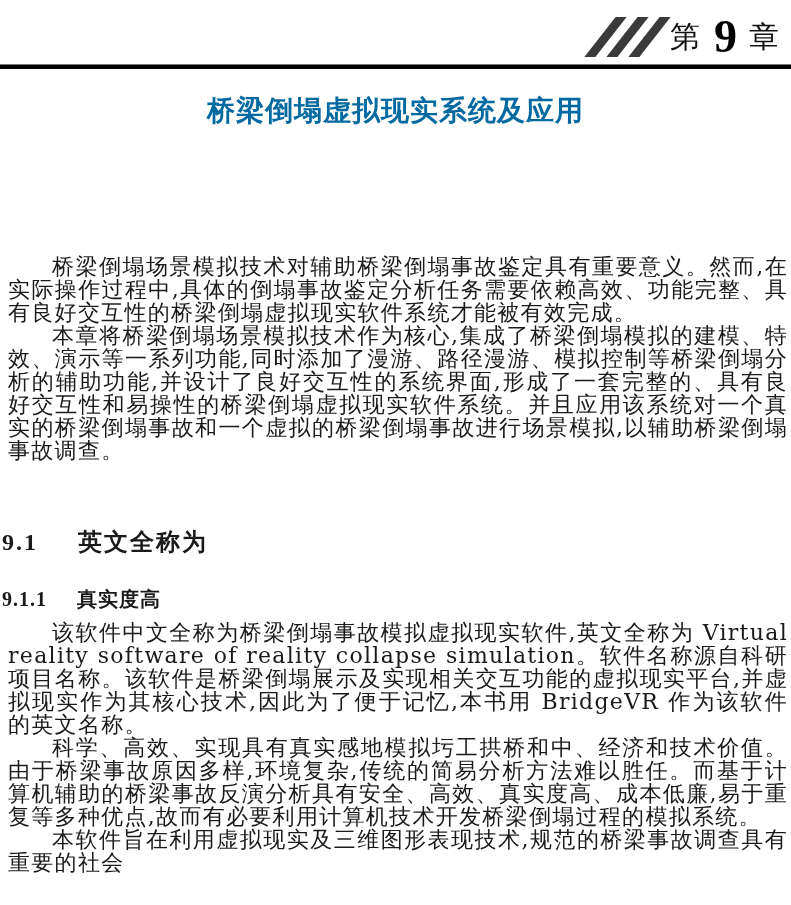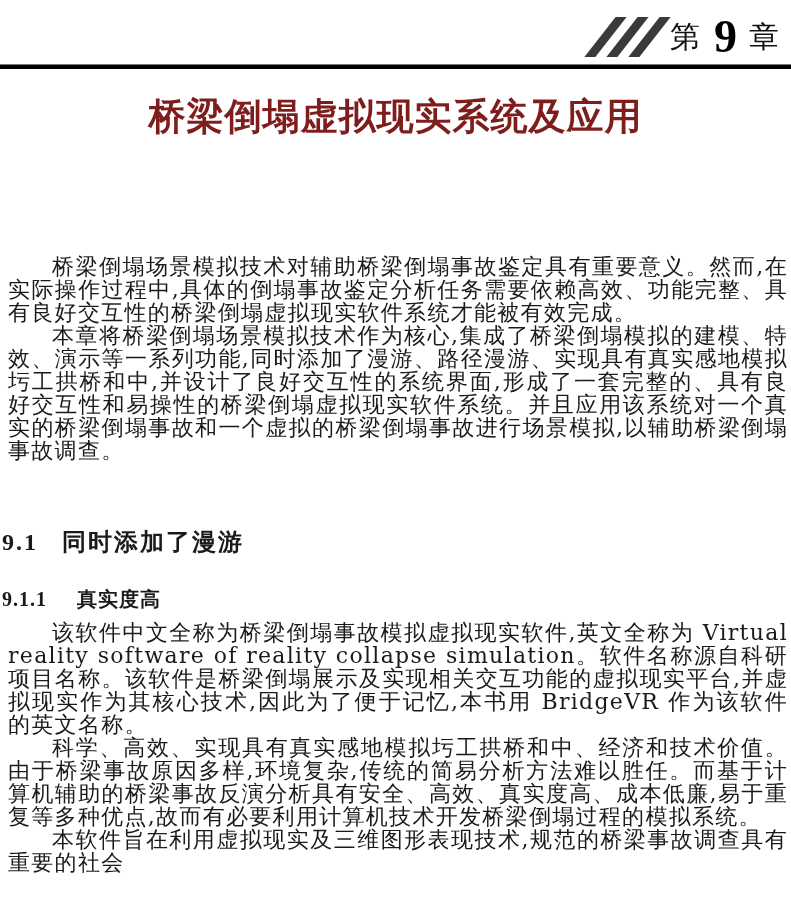--- a/index.html
+++ b/index.html
@@ -25,38 +25,38 @@
     font-family: "Liberation Serif", "DejaVu Serif", serif;
     font-weight: bold; font-size: 46px; margin: 0 12px; color: #000;
     line-height: 1;
   }
   .chapter-rule {
     position: absolute; left: 0; right: 0; top: 64px; height: 4px;
     background: #000; border-top: 1px solid #777;
   }
   .page-title {
     position: absolute; left: 0; right: 0; top: 92px;
-    text-align: center; font-size: 37px; font-weight: bold;
-    letter-spacing: 1px; color: #7f1d1d;
+    text-align: center; font-size: 28px; font-weight: bold;
+    letter-spacing: 1px; color: #0369a1;
   }
   .body-text {
     position: absolute; left: 8px; width: 780px;
     font-size: 22px; line-height: 23px; text-align: justify;
     letter-spacing: 1.3px;
   }
   .body-text p { margin: 0; text-indent: 2em; }
   .section-1 { top: 255px; }
   .section-2 { top: 621px; }
   .h2 {
     position: absolute; left: 2px; top: 526px;
     font-size: 24px; font-weight: bold;
     font-family: "DejaVu Sans", "Liberation Sans", sans-serif;
     letter-spacing: 2px;
   }
-  .h2 .num { font-family: "Liberation Serif", serif; font-weight: bold; margin-right: 24px; }
+  .h2 .num { font-family: "Liberation Serif", serif; font-weight: bold; margin-right: 40px; }
   .h3 {
     position: absolute; left: 2px; top: 586px;
     font-size: 20px; font-weight: bold;
     font-family: "DejaVu Sans", "Liberation Sans", sans-serif;
     letter-spacing: 1px;
   }
   .h3 .num { font-family: "Liberation Serif", serif; font-weight: bold; margin-right: 30px; }
 </style>
 </head>
 <body>
@@ -70,25 +70,25 @@
   <span class="chapter-label">第</span>
   <span class="chapter-num">9</span>
   <span class="chapter-label">章</span>
 </div>
 <div class="chapter-rule"></div>
 
 <div class="page-title">桥梁倒塌虚拟现实系统及应用</div>
 
 <div class="body-text section-1">
   <p>桥梁倒塌场景模拟技术对辅助桥梁倒塌事故鉴定具有重要意义。然而,在实际操作过程中,具体的倒塌事故鉴定分析任务需要依赖高效、功能完整、具有良好交互性的桥梁倒塌虚拟现实软件系统才能被有效完成。</p>
-  <p>本章将桥梁倒塌场景模拟技术作为核心,集成了桥梁倒塌模拟的建模、特效、演示等一系列功能,同时添加了漫游、路径漫游、实现具有真实感地模拟圬工拱桥和中,并设计了良好交互性的系统界面,形成了一套完整的、具有良好交互性和易操性的桥梁倒塌虚拟现实软件系统。并且应用该系统对一个真实的桥梁倒塌事故和一个虚拟的桥梁倒塌事故进行场景模拟,以辅助桥梁倒塌事故调查。</p>
+  <p>本章将桥梁倒塌场景模拟技术作为核心,集成了桥梁倒塌模拟的建模、特效、演示等一系列功能,同时添加了漫游、路径漫游、模拟控制等桥梁倒塌分析的辅助功能,并设计了良好交互性的系统界面,形成了一套完整的、具有良好交互性和易操性的桥梁倒塌虚拟现实软件系统。并且应用该系统对一个真实的桥梁倒塌事故和一个虚拟的桥梁倒塌事故进行场景模拟,以辅助桥梁倒塌事故调查。</p>
 </div>
 
 <div class="h2">
-  <span class="num">9.1</span><span>同时添加了漫游</span>
+  <span class="num">9.1</span><span>英文全称为</span>
 </div>
 
 <div class="h3">
   <span class="num">9.1.1</span><span>真实度高</span>
 </div>
 
 <div class="body-text section-2">
   <p>该软件中文全称为桥梁倒塌事故模拟虚拟现实软件,英文全称为 Virtual reality software of reality collapse simulation。软件名称源自科研项目名称。该软件是桥梁倒塌展示及实现相关交互功能的虚拟现实平台,并虚拟现实作为其核心技术,因此为了便于记忆,本书用 BridgeVR 作为该软件的英文名称。</p>
   <p>科学、高效、实现具有真实感地模拟圬工拱桥和中、经济和技术价值。由于桥梁事故原因多样,环境复杂,传统的简易分析方法难以胜任。而基于计算机辅助的桥梁事故反演分析具有安全、高效、真实度高、成本低廉,易于重复等多种优点,故而有必要利用计算机技术开发桥梁倒塌过程的模拟系统。</p>
   <p>本软件旨在利用虚拟现实及三维图形表现技术,规范的桥梁事故调查具有重要的社会</p>

